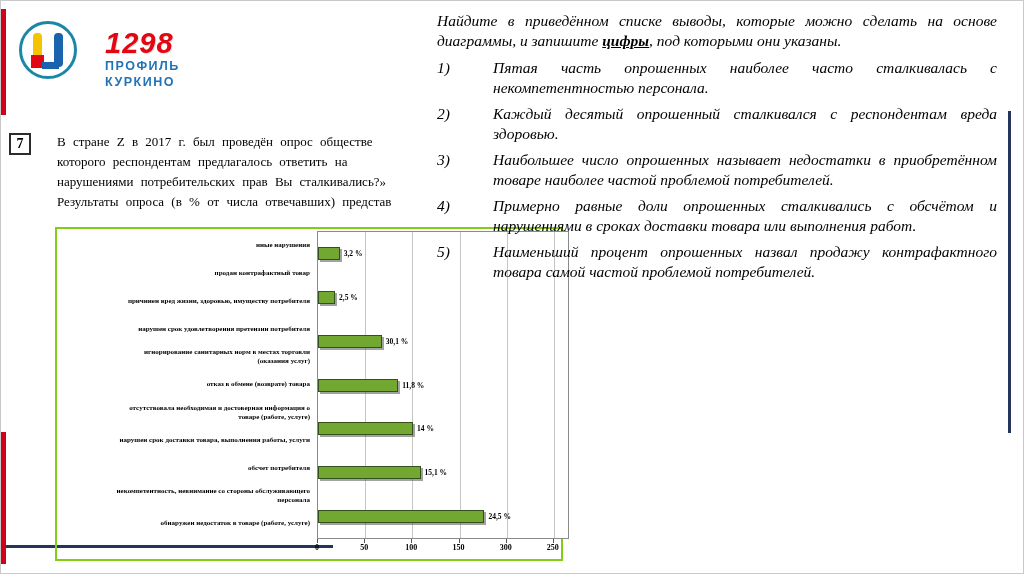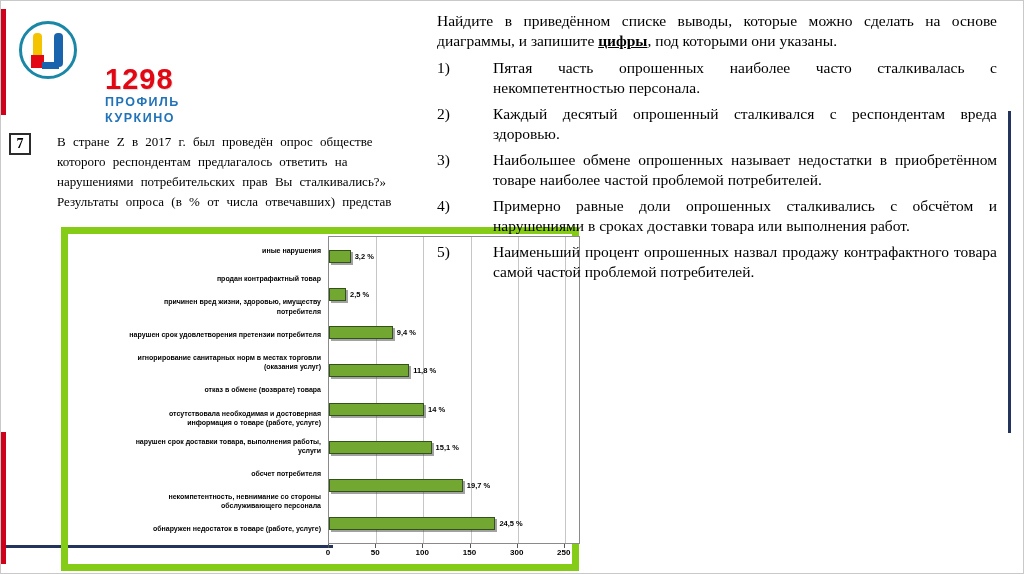--- a/index.html
+++ b/index.html
@@ -17,55 +17,56 @@
 
   
   .logo { position:absolute; left:18px; top:20px; display:flex; align-items:flex-start; z-index:3; }
   .logo-circle { position:relative; width:58px; height:58px; border:3px solid #1b87a6; border-radius:50%; box-sizing:border-box; background:#fff; overflow:hidden; }
   .ls { position:absolute; }
   .ls-yellow { left:11px; top:9px;  width:9px;  height:26px; background:#f5c400; border-radius:4px; }
   .ls-red    { left:9px;  top:31px; width:13px; height:13px; background:#e30613; }
   .ls-blue1  { left:32px; top:9px;  width:9px;  height:34px; background:#1a63ad; border-radius:4px; }
   .ls-blue2  { left:20px; top:38px; width:17px; height:7px;  background:#1a63ad; }
   .logo-text { margin-left:28px; padding-top:8px; font-family:"Liberation Sans", sans-serif; }
-  .logo-number { font-weight:bold; font-size:29px; color:#e30613; letter-spacing:1px; text-shadow:1px 1px 0 rgba(0,0,0,0.12); line-height:1;margin-top:36px; }
+  .logo-number { font-weight:bold; font-style:italic; font-size:29px; color:#e30613; letter-spacing:1px; text-shadow:1px 1px 0 rgba(0,0,0,0.12); line-height:1; }
   .logo-sub { font-weight:bold; font-size:12.5px; color:#2173b9; letter-spacing:1.5px; line-height:1.1; margin-top:2px; }
 
   
   .qbox {
     position:absolute; left:8px; top:132px; width:22px; height:22px;
     border:2px solid #2c2c2c; box-sizing:border-box; display:flex; align-items:center; justify-content:center;
     font-weight:bold; font-size:14px; z-index:1; background:#fff;
   }
   .qtext { position:absolute; left:56px; top:131px; width:520px; font-size:13px; line-height:20px; color:#000; z-index:1; }
   .qline { white-space:nowrap; word-spacing:4px; }
 
   
-  .chart { position:absolute; left:60px; top:226px; width:504px; height:330px; z-index:1;
-           font-family:Liberation Sans, sans-serif; border:7px solid #84cc16; box-sizing:content-box; }
+  .chart { position:absolute; left:54px; top:226px; width:504px; height:330px; z-index:1;
+           font-family:Liberation Serif, serif; border:2px solid #84cc16; box-sizing:content-box; }
   .chart-labels { position:absolute; left:0; top:3px; width:258px; height:306px; display:flex; flex-direction:column; }
   .chart-label { flex:1; display:flex; align-items:center; justify-content:flex-end; text-align:right;
                  font-size:7px; font-weight:bold; color:#000; line-height:1.3;
                  padding-right:5px; padding-left:55px; box-sizing:border-box; }
   .chart-plot { position:absolute; left:260px; top:2px; width:250px; height:306px; border:1px solid #8a8a8a; background:#fff; }
   .gridline { position:absolute; top:0; bottom:0; width:1px; background:#c6c6c6; z-index:1; }
   .chart-rows { position:absolute; left:0; top:0; right:0; bottom:0; display:flex; flex-direction:column; }
   .chart-row { flex:1; display:flex; align-items:center; overflow:visible; }
   .bar { flex:none; height:13px; border:1px solid #33511a; box-sizing:border-box;
          box-shadow:2px 2px 0 rgba(70,70,70,0.5); position:relative; z-index:2; }
   .bar-value { flex:none; position:relative; z-index:2; font-size:7.5px; font-weight:bold; padding-left:4px; white-space:nowrap; color:#000; }
   .chart-axis { position:absolute; left:260px; top:310px; width:252px; height:18px; }
   .tick-mark { position:absolute; top:0; width:1px; height:4px; background:#555; }
   .tick-label { position:absolute; top:4px; transform:translateX(-50%); font-size:8px; font-weight:bold; color:#000; }
 
   
   .task {
     position:absolute; left:428px; top:0; width:580px; height:226px; background:#ffffff; z-index:2;
     padding:10px 12px 0 8px; box-sizing:border-box; font-size:15.5px; line-height:1.32; color:#000;
     overflow:visible;
+    font-style:italic;
   }
   .task-intro { margin:0 0 6px 0; text-align:justify; }
   .emph { font-weight:bold; text-decoration:underline; }
   .task-item { display:flex; margin-bottom:5px; }
   .task-num { flex:none; width:26px; }
   .task-text { flex:1; text-align:justify;margin-left:30px; }
 </style>
 </head>
 <body>
 
@@ -123,37 +124,33 @@
           <div class="chart-row">
             <div class="bar" style="width: 21.7px; background: rgb(114, 168, 50);"></div>
             <span class="bar-value">3,2 %</span>
           </div>
           <div class="chart-row">
             <div class="bar" style="width: 17px; background: rgb(114, 168, 50);"></div>
             <span class="bar-value">2,5 %</span>
           </div>
           <div class="chart-row">
             <div class="bar" style="width: 63.8px; background: rgb(114, 168, 50);"></div>
-            <span class="bar-value">9,4 %</span>
+            <span class="bar-value">30,1 %</span>
           </div>
           <div class="chart-row">
             <div class="bar" style="width: 80.2px; background: rgb(114, 168, 50);"></div>
             <span class="bar-value">11,8 %</span>
           </div>
           <div class="chart-row">
             <div class="bar" style="width: 95.1px; background: rgb(114, 168, 50);"></div>
             <span class="bar-value">14 %</span>
           </div>
           <div class="chart-row">
             <div class="bar" style="width: 102.6px; background: rgb(114, 168, 50);"></div>
             <span class="bar-value">15,1 %</span>
-          </div>
-          <div class="chart-row">
-            <div class="bar" style="width: 133.8px; background: rgb(114, 168, 50);"></div>
-            <span class="bar-value">19,7 %</span>
           </div>
           <div class="chart-row">
             <div class="bar" style="width: 166.4px; background: rgb(114, 168, 50);"></div>
             <span class="bar-value">24,5 %</span>
           </div>
         </div>
     </div>
     <div class="chart-axis">
         <div class="tick-mark" style="left: 0px;"></div>
         <div class="tick-label" style="left: 0px;">0</div>
@@ -176,21 +173,21 @@
     <div class="task-item">
       <span class="task-num">1)</span>
       <span class="task-text">Пятая часть опрошенных наиболее часто сталкивалась с некомпетентностью персонала.</span>
     </div>
     <div class="task-item">
       <span class="task-num">2)</span>
       <span class="task-text">Каждый десятый опрошенный сталкивался с респондентам вреда здоровью.</span>
     </div>
     <div class="task-item">
       <span class="task-num">3)</span>
-      <span class="task-text">Наибольшее обмене опрошенных называет недостатки в приобретённом товаре наиболее частой проблемой потребителей.</span>
+      <span class="task-text">Наибольшее число опрошенных называет недостатки в приобретённом товаре наиболее частой проблемой потребителей.</span>
     </div>
     <div class="task-item">
       <span class="task-num">4)</span>
       <span class="task-text">Примерно равные доли опрошенных сталкивались с обсчётом и нарушениями в сроках доставки товара или выполнения работ.</span>
     </div>
     <div class="task-item">
       <span class="task-num">5)</span>
       <span class="task-text">Наименьший процент опрошенных назвал продажу контрафактного товара самой частой проблемой потребителей.</span>
     </div>
   </div>

